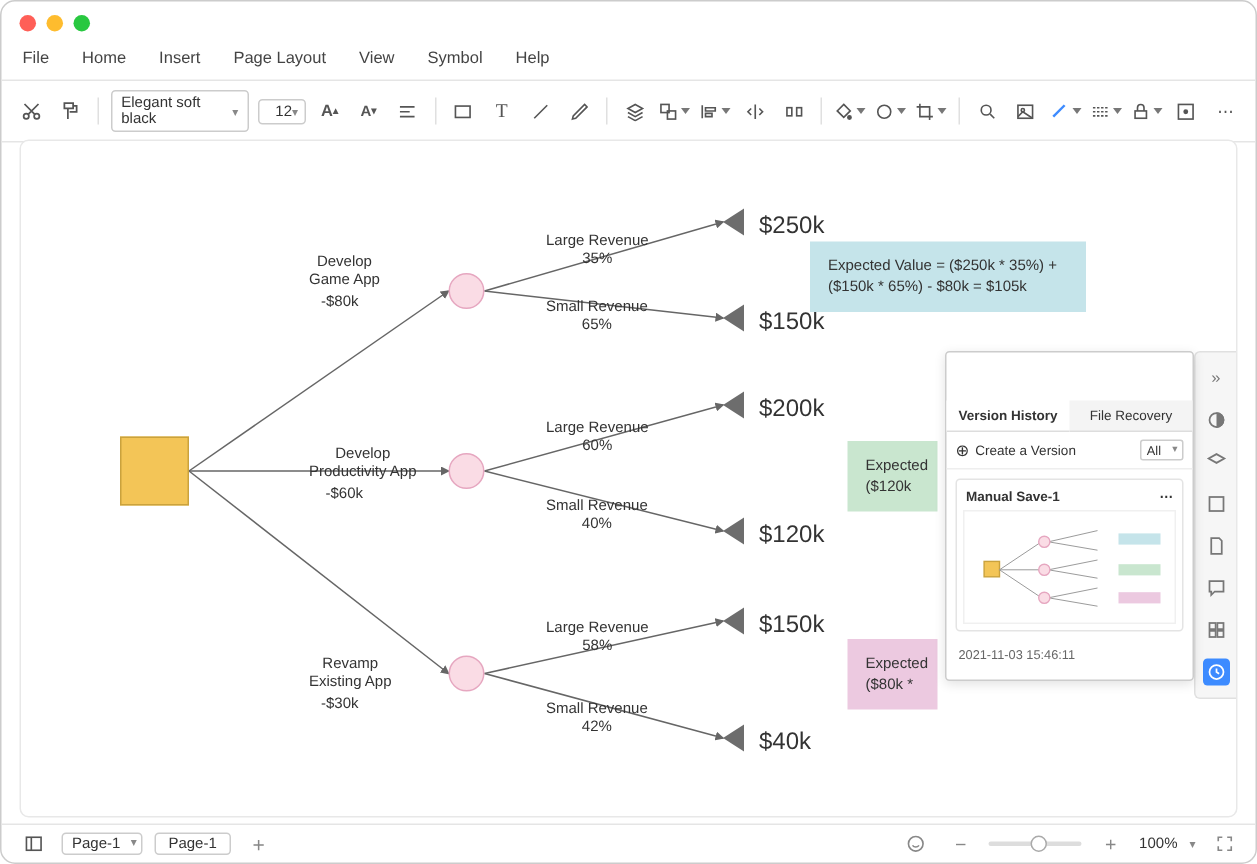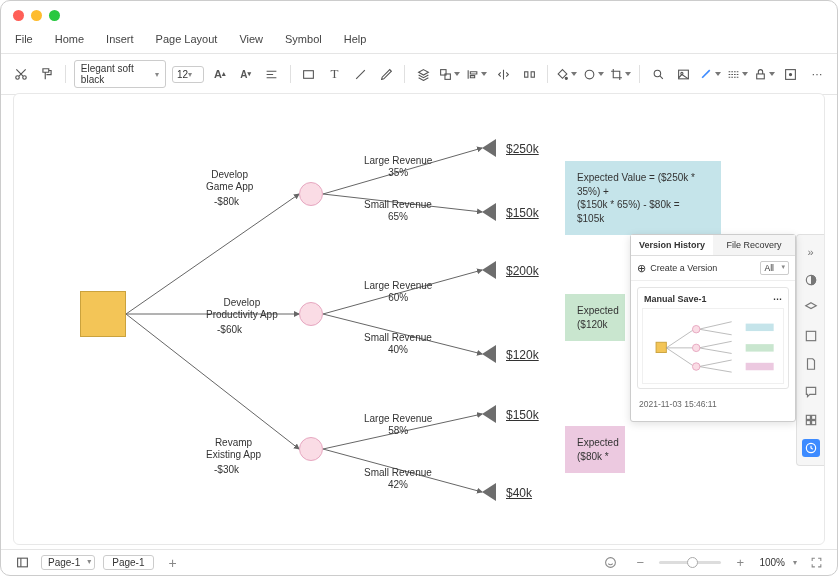--- a/index.html
+++ b/index.html
@@ -7,39 +7,39 @@
 .titlebar { height: 28px; display: flex; align-items: center; padding: 0 12px; }
 .traffic { display: flex; gap: 7px; }
 .traffic span { width: 11px; height: 11px; border-radius: 50%; display: block; }
 .tl-r { background: #ff5f57; } .tl-y { background: #febc2e; } .tl-g { background: #28c840; }
 .menubar { display: flex; gap: 22px; padding: 4px 14px 8px; border-bottom: 1px solid #e5e5e5; }
 .menubar span { font-size: 11px; color: #444; cursor: default; }
 .toolbar { display: flex; align-items: center; gap: 6px; padding: 6px 10px; border-bottom: 1px solid #e5e5e5; }
 .tbtn { width: 22px; height: 22px; display: flex; align-items: center; justify-content: center; color: #555; border-radius: 3px; }
 .tsep { width: 1px; height: 18px; background: #e0e0e0; margin: 0 2px; }
 .font-sel { border: 1px solid #ccc; border-radius: 3px; padding: 2px 6px; font-size: 10px; width: 100px; display: flex; justify-content: space-between; align-items: center; }
-.size-sel { border: 1px solid #ccc; border-radius: 3px; padding: 2px 4px; font-size: 10px; width: 34px; display: flex; justify-content: flex-start; align-items: center; }
+.size-sel { border: 1px solid #ccc; border-radius: 3px; padding: 2px 4px; font-size: 10px; width: 34px; display: flex; justify-content: flex-end; align-items: center; }
 .canvas-wrap { position: absolute; top: 92px; left: 12px; right: 12px; bottom: 30px; border: 1px solid #e8e8e8; border-radius: 6px; background: #fff; overflow: hidden; }
 .canvas { position: relative; width: 100%; height: 100%; }
 .square { position: absolute; width: 46px; height: 46px; background: #f3c557; border: 1px solid #caa23d; }
 .circle { position: absolute; width: 24px; height: 24px; border-radius: 50%; background: #fadce5; border: 1px solid #e6a7c0; }
 .tri { position: absolute; width: 0; height: 0; border-top: 9px solid transparent; border-bottom: 9px solid transparent; border-right: 14px solid #6d6d6d; }
-.val { position: absolute; font-size: 12px; text-decoration: underline; }
+.val { position: absolute; font-size: 16px; }
 .lbl { position: absolute; font-size: 10px; text-align: center; line-height: 1.2; }
 .note { position: absolute; padding: 10px 12px; font-size: 10px; line-height: 1.35; border-radius: 0; }
 .note-blue { background: #c5e4ea; }
 .note-green { background: #c9e6cf; }
 .note-pink { background: #ecc9e0; }
 svg.lines { position: absolute; top: 0; left: 0; width: 100%; height: 100%; pointer-events: none; }
 .sidebar { position: absolute; right: 0; top: 140px; width: 28px; display: flex; flex-direction: column; align-items: center; gap: 10px; padding: 8px 0; background: #f6f6f6; border-left: 1px solid #e0e0e0; border-top: 1px solid #e0e0e0; border-bottom: 1px solid #e0e0e0; border-radius: 4px 0 0 4px; }
 .sidebar .sbtn { width: 18px; height: 18px; display: flex; align-items: center; justify-content: center; color: #777; }
 .sidebar .sbtn.active { background: #3d8bff; color: #fff; border-radius: 3px; }
 .panel { position: absolute; right: 28px; top: 140px; width: 166px; background: #fff; border: 1px solid #ccc; border-radius: 3px; box-shadow: 0 2px 8px rgba(0,0,0,0.12); }
 .ptabs { display: flex; }
-.ptab { flex: 1; font-size: 9px; padding: 5px 4px; text-align: center; border-bottom: 1px solid #ddd; background: #f4f4f4; }
+.ptab { flex: 1; font-size: 9px; padding: 5px 4px; text-align: center; border-bottom: 1px solid #ddd; background: #f4f4f4; margin-top: 32px; }
 .ptab.active { background: #fff; font-weight: 600; }
 .prow { display: flex; align-items: center; padding: 5px 6px; border-bottom: 1px solid #eee; font-size: 9px; gap: 4px; }
 .prow .sel { margin-left: auto; border: 1px solid #ccc; border-radius: 2px; font-size: 8.5px; padding: 1px 14px 1px 4px; position: relative; text-align: center; }
 .prow .sel::after { content: "▾"; position: absolute; right: 3px; top: 1px; font-size: 7px; color: #888; }
 .thumb { margin: 6px; border: 1px solid #e4e4e4; border-radius: 3px; padding: 4px; }
 .thumb-title { display: flex; justify-content: space-between; font-size: 9px; font-weight: 600; padding: 2px 2px 4px; }
 .thumb-img { height: 76px; background: #fff; position: relative; border: 1px solid #f0f0f0; }
 .pstamp { padding: 4px 8px 12px; font-size: 8.5px; color: #666; }
 .statusbar { position: absolute; bottom: 0; left: 0; right: 0; height: 26px; border-top: 1px solid #e5e5e5; display: flex; align-items: center; padding: 0 10px; font-size: 10px; gap: 8px; }
 .page-combo { border: 1px solid #ccc; border-radius: 3px; padding: 1px 14px 1px 6px; font-size: 10px; position: relative; }
@@ -247,21 +247,21 @@
 <div class="lbl" style="left:192px;top:343px"><span>Revamp</span><br><span>Existing App</span></div>
 <div class="lbl" style="left:200px;top:370px">-$30k</div>
 <div class="circle" style="left:285px;top:343px"></div>
 <div class="lbl" style="left:350px;top:319px"><span>Large Revenue</span><br><span>58%</span></div>
 <div class="lbl" style="left:350px;top:373px"><span>Small Revenue</span><br><span>42%</span></div>
 <div class="tri" style="left:468px;top:311px"></div>
 <div class="val" style="left:492px;top:314px">$150k</div>
 <div class="tri" style="left:468px;top:389px"></div>
 <div class="val" style="left:492px;top:392px">$40k</div>
 
-<div class="note note-blue" style="left:551px;top:67px;width:156px"><span>Expected Value = ($250k * 35%) +</span><br><span>($150k * 65%) - $80k = $105k</span></div>
+<div class="note note-blue" style="left:526px;top:67px;width:184px"><span>Expected Value = ($250k * 35%) +</span><br><span>($150k * 65%) - $80k = $105k</span></div>
 <div class="note note-green" style="left:551px;top:200px;width:60px"><span>Expected</span><br><span>($120k</span></div>
 <div class="note note-pink" style="left:551px;top:332px;width:60px"><span>Expected</span><br><span>($80k *</span></div>
 
 <div class="sidebar">
   <div class="sbtn">»</div>
   <div class="sbtn">
           <svg width="14" height="14" viewBox="0 0 24 24" fill="none" stroke="#777" stroke-width="2">
             <circle cx="12" cy="12" r="8"></circle>
             <path d="M12 4a8 8 0 010 16" fill="#777"></path>
           </svg>

